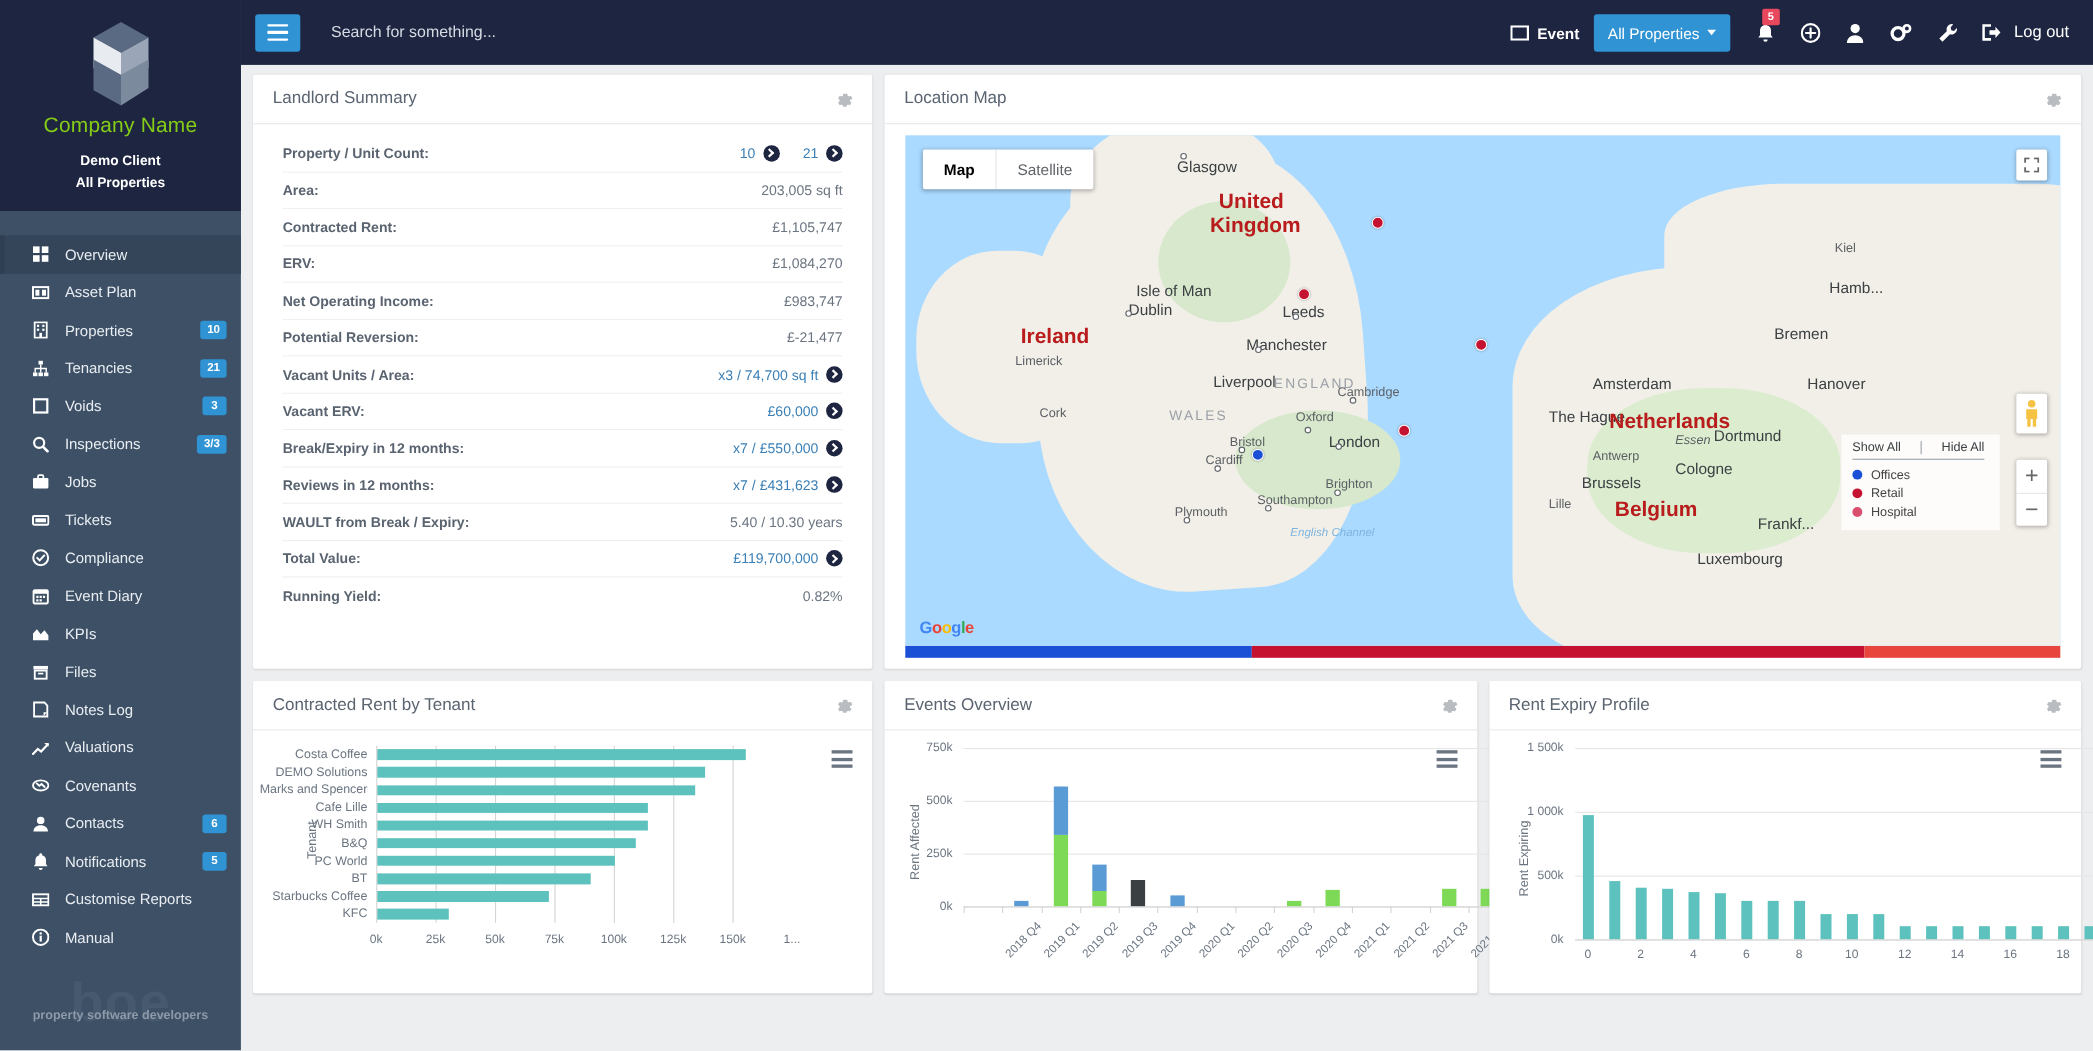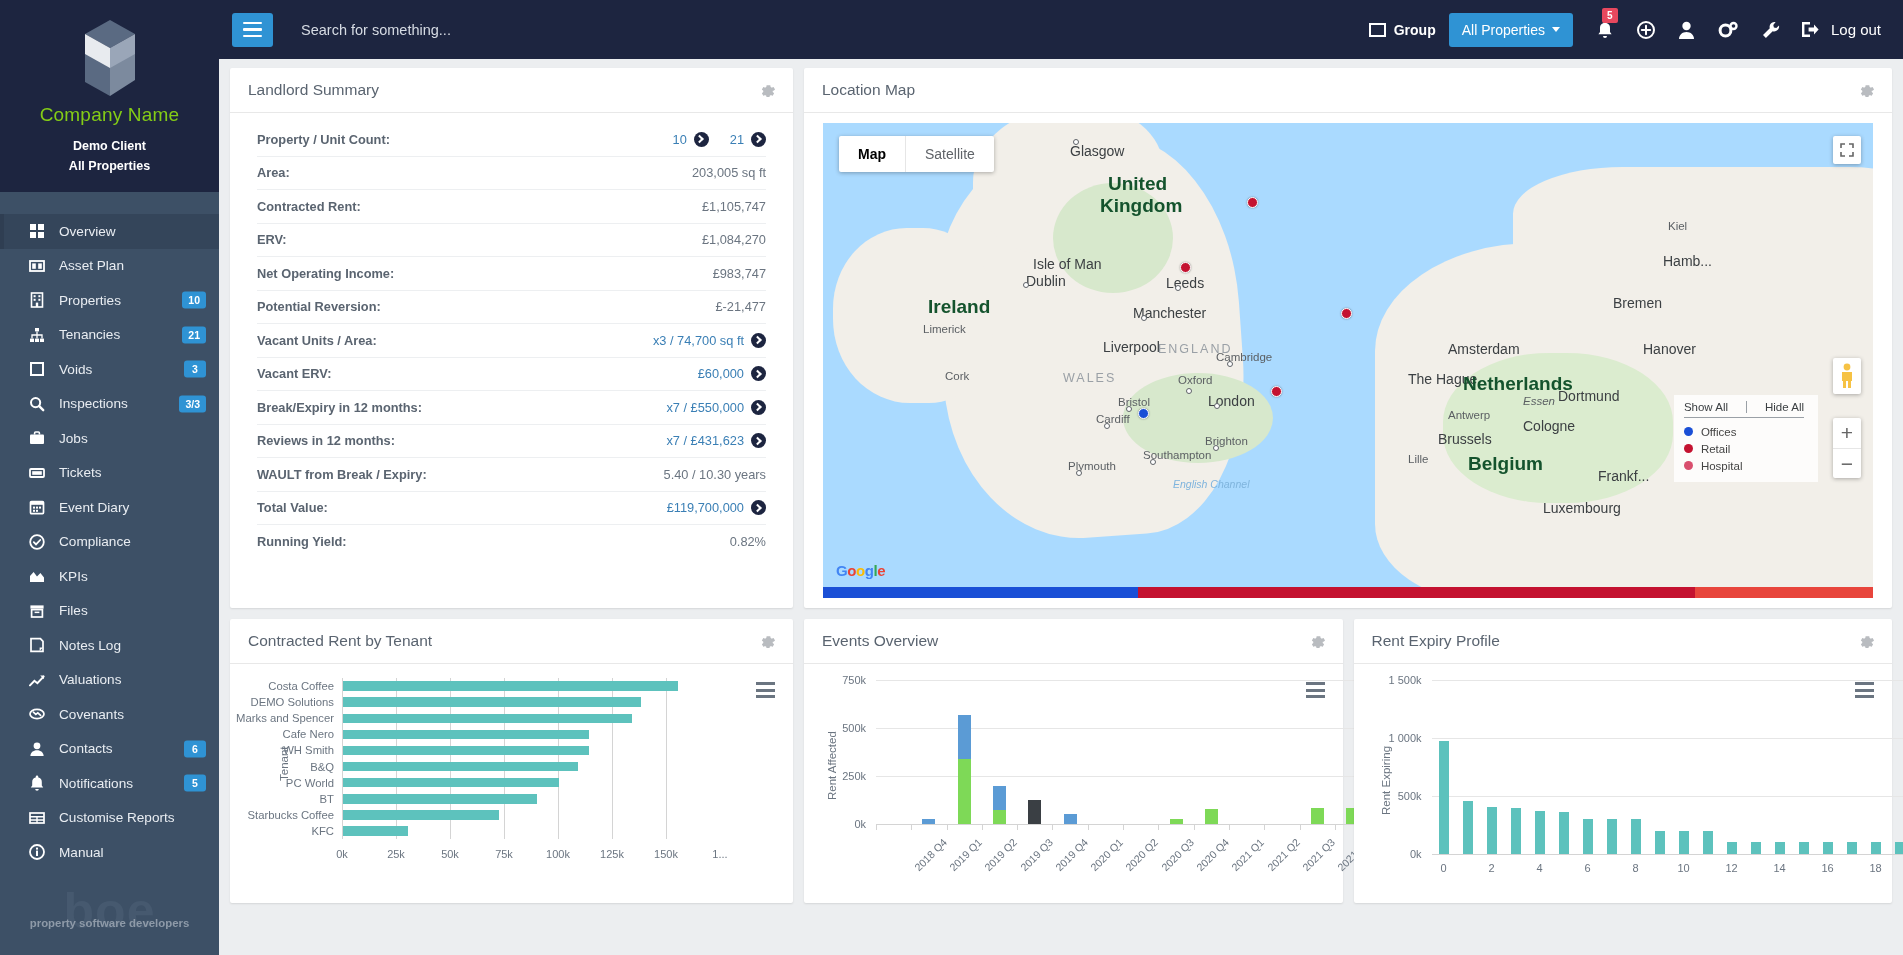--- a/index.html
+++ b/index.html
@@ -176,21 +176,21 @@
     border-radius: 30% 12% 6% 22%;
   }
   .europe2 { left: 690px; top: 44px; width: 420px; height: 180px; border-radius: 26% 20% 14% 30%; }
   .green1 { background: #d7e8cc; left: 230px; top: 60px; width: 120px; height: 110px; border-radius: 50%; position: absolute; }
   .green2 { background: #d7e8cc; left: 300px; top: 250px; width: 150px; height: 90px; border-radius: 50%; position: absolute; }
   .green3 { background: #dbeccf; left: 620px; top: 230px; width: 230px; height: 150px; border-radius: 46%; position: absolute; }
   .map-label {
     position: absolute; color: #5b5f63; font-size: 11.5px;
     white-space: nowrap; pointer-events: none;
   }
-  .map-label.big { font-size: 19px; font-weight: bold; color: #14532d; }
+  .map-label.big { font-size: 19px; font-weight: bold; color: #b91c1c; }
   .map-label.med { font-size: 14px; color: #3c4043; }
   .map-label.country { font-size: 12.5px; letter-spacing: 2px; color: #9aa0a6; }
   .map-label.sea { font-style: italic; color: #7fb4dd; font-size: 10.5px; }
   .city-dot {
     position: absolute; width: 6px; height: 6px; border: 1.4px solid #5f6368;
     border-radius: 50%; background: #fff;
   }
   .marker {
     position: absolute; width: 11px; height: 11px; border-radius: 50%;
     border: 1.5px solid #fff; box-shadow: 0 0 2px rgba(0,0,0,.4);
@@ -377,39 +377,39 @@
           <svg width="16" height="16" viewBox="0 0 16 16" fill="currentColor">
             <rect x="1" y="4" width="14" height="8" rx="1" fill="none" stroke="currentColor" stroke-width="1.8"></rect>
             <rect x="3.2" y="6.2" width="9.6" height="3.6"></rect>
           </svg>
         </span>
         <span>Tickets</span>
       </div>
       <div class="nav-item">
         <span class="nav-ico">
           <svg width="16" height="16" viewBox="0 0 16 16" fill="currentColor">
+            <circle cx="8" cy="8" r="6.8" fill="none" stroke="currentColor" stroke-width="1.8"></circle>
+            <path d="M4.8 8.2l2.2 2.2 4.2-4.4" fill="none" stroke="currentColor" stroke-width="1.8" stroke-linecap="round"></path>
+          </svg>
+        </span>
+        <span>Compliance</span>
+      </div>
+      <div class="nav-item">
+        <span class="nav-ico">
+          <svg width="16" height="16" viewBox="0 0 16 16" fill="currentColor">
             <rect x="1.5" y="2.6" width="13" height="12" rx="1" fill="none" stroke="currentColor" stroke-width="1.7"></rect>
             <rect x="1.5" y="2.6" width="13" height="3.2"></rect>
             <rect x="4" y="7.6" width="2" height="2"></rect>
             <rect x="7" y="7.6" width="2" height="2"></rect>
             <rect x="10" y="7.6" width="2" height="2"></rect>
             <rect x="4" y="10.8" width="2" height="2"></rect>
             <rect x="7" y="10.8" width="2" height="2"></rect>
           </svg>
         </span>
         <span>Event Diary</span>
-      </div>
-      <div class="nav-item">
-        <span class="nav-ico">
-          <svg width="16" height="16" viewBox="0 0 16 16" fill="currentColor">
-            <circle cx="8" cy="8" r="6.8" fill="none" stroke="currentColor" stroke-width="1.8"></circle>
-            <path d="M4.8 8.2l2.2 2.2 4.2-4.4" fill="none" stroke="currentColor" stroke-width="1.8" stroke-linecap="round"></path>
-          </svg>
-        </span>
-        <span>Compliance</span>
       </div>
       <div class="nav-item">
         <span class="nav-ico">
           <svg width="16" height="16" viewBox="0 0 16 16" fill="currentColor">
             <path d="M1 14V8l3.6-4 3.4 4.6L11.4 5 15 9.4V14z"></path>
           </svg>
         </span>
         <span>KPIs</span>
       </div>
       <div class="nav-item">
@@ -502,21 +502,21 @@
       <span></span>
         <span></span>
         <span></span>
     </div>
     <input class="search-box" placeholder="Search for something..." style="">
     <div class="top-right">
       <div class="group-btn">
         <svg width="17" height="14" viewBox="0 0 17 14">
           <rect x="1" y="1" width="15" height="12" fill="none" stroke="#fff" stroke-width="2"></rect>
         </svg>
-        <span>Group</span>
+        <span>Event</span>
       </div>
       <button class="allprops-btn">
         <span>All Properties</span>
         <span class="caret-d"></span>
       </button>
 
       <div class="ticon">
         <span class="notif-count">5</span>
         <svg width="16" height="18" viewBox="0 0 16 18">
           <path d="M8 0a1.4 1.4 0 00-1.4 1.4v.6A5 5 0 003 6.8V11l-1.6 2.2h13.2L13 11V6.8A5 5 0 009.4 2v-.6A1.4 1.4 0 008 0z" fill="#fff"></path>
@@ -856,21 +856,21 @@
             <div class="tickmark" style="left: 436px; top: 14px; height: 161px;"></div>
             <div class="xtick" style="left: 436px; top: 184px;">150k</div>
             <div class="xtick" style="left: 490px; top: 184px;">1...</div>
             <div class="axis-line" style="left: 112px; top: 14px; width: 1px; height: 161px;"></div>
             <div class="cat-label" style="left: 0px; width: 104px; top: 22.05px;">Costa Coffee</div>
             <div class="hbar" style="left: 113px; top: 17.3px; width: 334.8px; height: 9.5px; background: rgb(93, 194, 189);"></div>
             <div class="cat-label" style="left: 0px; width: 104px; top: 38.15px;">DEMO Solutions</div>
             <div class="hbar" style="left: 113px; top: 33.4px; width: 298.08px; height: 9.5px; background: rgb(93, 194, 189);"></div>
             <div class="cat-label" style="left: 0px; width: 104px; top: 54.25px;">Marks and Spencer</div>
             <div class="hbar" style="left: 113px; top: 49.5px; width: 289.44px; height: 9.5px; background: rgb(93, 194, 189);"></div>
-            <div class="cat-label" style="left: 0px; width: 104px; top: 70.35px;">Cafe Nero</div>
+            <div class="cat-label" style="left: 0px; width: 104px; top: 70.35px;">Cafe Lille</div>
             <div class="hbar" style="left: 113px; top: 65.6px; width: 246.24px; height: 9.5px; background: rgb(93, 194, 189);"></div>
             <div class="cat-label" style="left: 0px; width: 104px; top: 86.45px;">WH Smith</div>
             <div class="hbar" style="left: 113px; top: 81.7px; width: 246.24px; height: 9.5px; background: rgb(93, 194, 189);"></div>
             <div class="cat-label" style="left: 0px; width: 104px; top: 102.55px;">B&amp;Q</div>
             <div class="hbar" style="left: 113px; top: 97.8px; width: 235.44px; height: 9.5px; background: rgb(93, 194, 189);"></div>
             <div class="cat-label" style="left: 0px; width: 104px; top: 118.65px;">PC World</div>
             <div class="hbar" style="left: 113px; top: 113.9px; width: 216px; height: 9.5px; background: rgb(93, 194, 189);"></div>
             <div class="cat-label" style="left: 0px; width: 104px; top: 134.75px;">BT</div>
             <div class="hbar" style="left: 113px; top: 130px; width: 194.4px; height: 9.5px; background: rgb(93, 194, 189);"></div>
             <div class="cat-label" style="left: 0px; width: 104px; top: 150.85px;">Starbucks Coffee</div>

